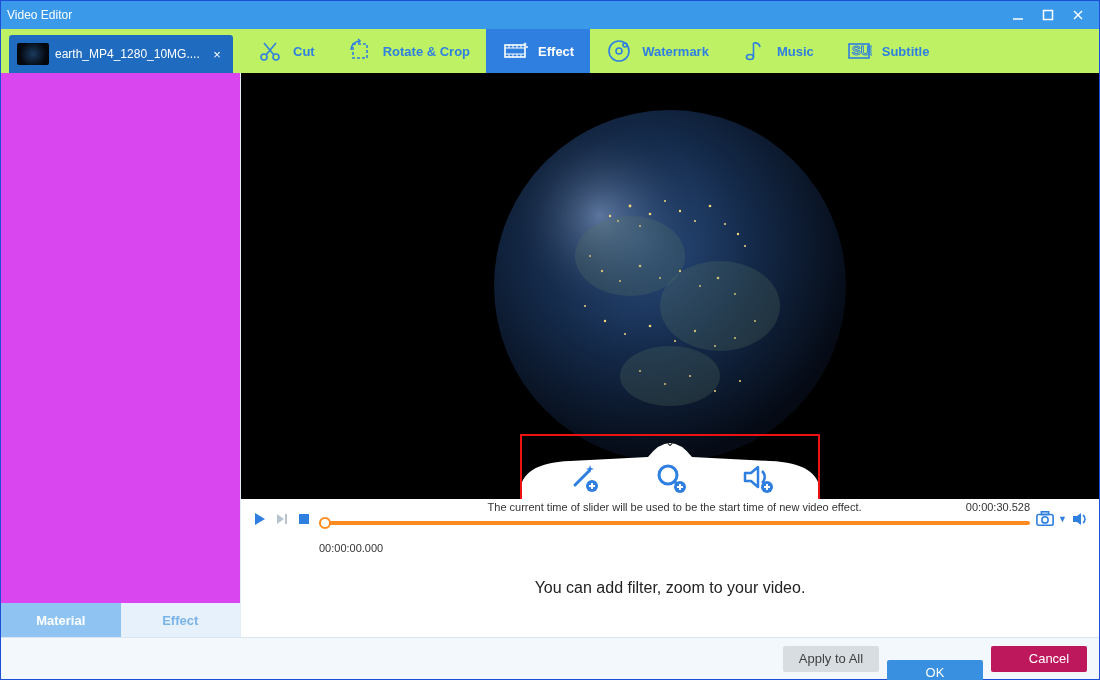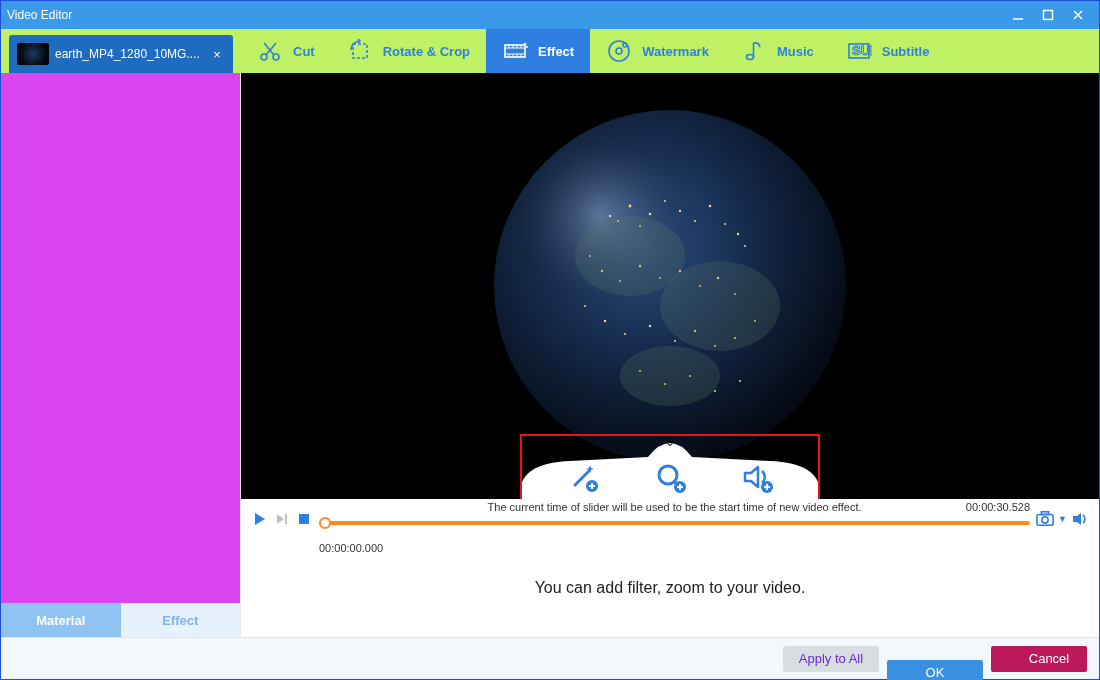--- a/index.html
+++ b/index.html
@@ -54,21 +54,21 @@
   .track-knob{position:absolute;left:0;top:18px;width:12px;height:12px;border-radius:50%;background:#fff;border:2px solid #ff8a1f;}
   .right-controls{display:flex;align-items:center;gap:4px;}
   
   .lower{height:98px;background:#fff;display:flex;align-items:center;justify-content:center;}
   .hint-big{font-size:16px;color:#222;}
   
   .footer{height:42px;border-top:1px solid #d9e6f2;background:#f3f8fd;display:flex;align-items:center;justify-content:flex-end;padding:0 12px;gap:8px;}
   .btn{width:96px;height:26px;border-radius:2px;display:flex;align-items:center;justify-content:center;font-size:13px;}
   .btn.primary{background:#3a90e0;color:#fff;margin-top:28px;}
   .btn.secondary{background:#be185d;color:#fff;padding-left:20px;}
-  .btn.disabled{background:#d8dde1;color:#6d28d9;}
+  .btn.disabled{background:#d8dde1;color:#404040;}
 </style>
 </head>
 <body>
 
 <div class="window">
 
   <div class="titlebar">
     <span class="title">Video Editor</span>
     <div class="winbtn">
       <svg width="12" height="12">

